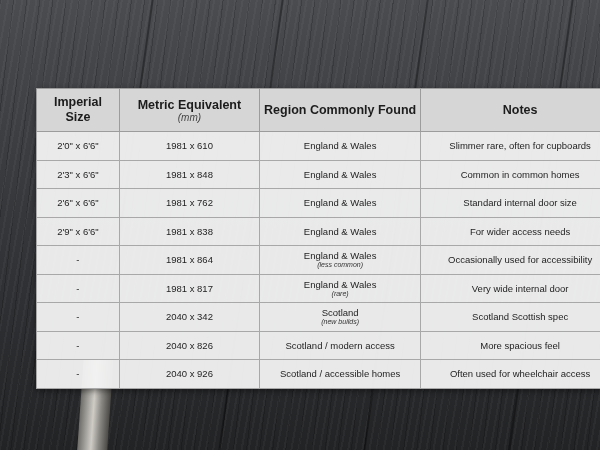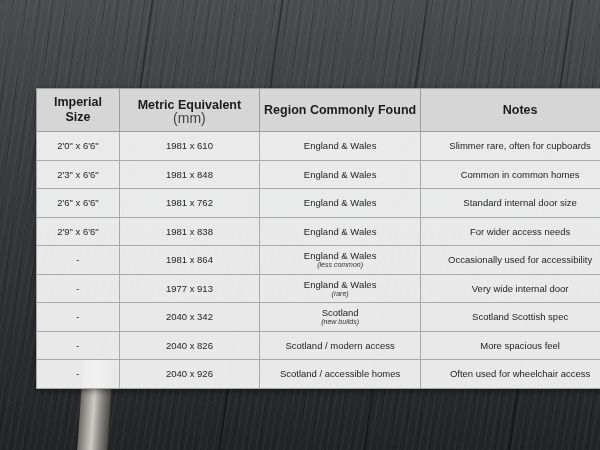--- a/index.html
+++ b/index.html
@@ -30,21 +30,21 @@
     width:100%; border-collapse:collapse; table-layout:fixed;
     background:rgba(243,243,243,0.95);
   }
   col.c1 { width:75px; } col.c2 { width:127px; } col.c3 { width:146px; } col.c4 { width:180px; }
   th {
     background:rgba(212,212,212,0.96);
     font-weight:bold; font-size:12.5px; color:#1c1c1c; line-height:15px;
     height:42px; padding:0 4px; text-align:center; vertical-align:middle;
     border:1px solid #9c9c9c;
   }
-  th .sub { display:block; font-weight:normal; font-size:14px; color:#444; line-height:10px; }
+  th .sub { display:block; font-weight:normal; font-style:italic; font-size:10px; color:#444; line-height:10px; }
   td {
     font-size:9.5px; color:#1e1e1e; text-align:center; vertical-align:middle;
     height:27.5px; padding:0 4px; border:1px solid #a8a8a8; line-height:11px;
   }
   td .sub { display:block; font-style:italic; font-size:7px; color:#333; line-height:8px; }
 </style>
 </head>
 <body>
 
 <div class="bg"></div>
@@ -96,21 +96,21 @@
         <td>For wider access needs</td>
       </tr>
       <tr>
         <td>-</td>
         <td>1981 x 864</td>
         <td><span>England &amp; Wales</span><span class="sub">(less common)</span></td>
         <td>Occasionally used for accessibility</td>
       </tr>
       <tr>
         <td>-</td>
-        <td>1977 x 913</td>
+        <td>1981 x 817</td>
         <td><span>England &amp; Wales</span><span class="sub">(rare)</span></td>
         <td>Very wide internal door</td>
       </tr>
       <tr>
         <td>-</td>
         <td>2040 x 342</td>
         <td><span>Scotland</span><span class="sub">(new builds)</span></td>
         <td>Scotland Scottish spec</td>
       </tr>
       <tr>

